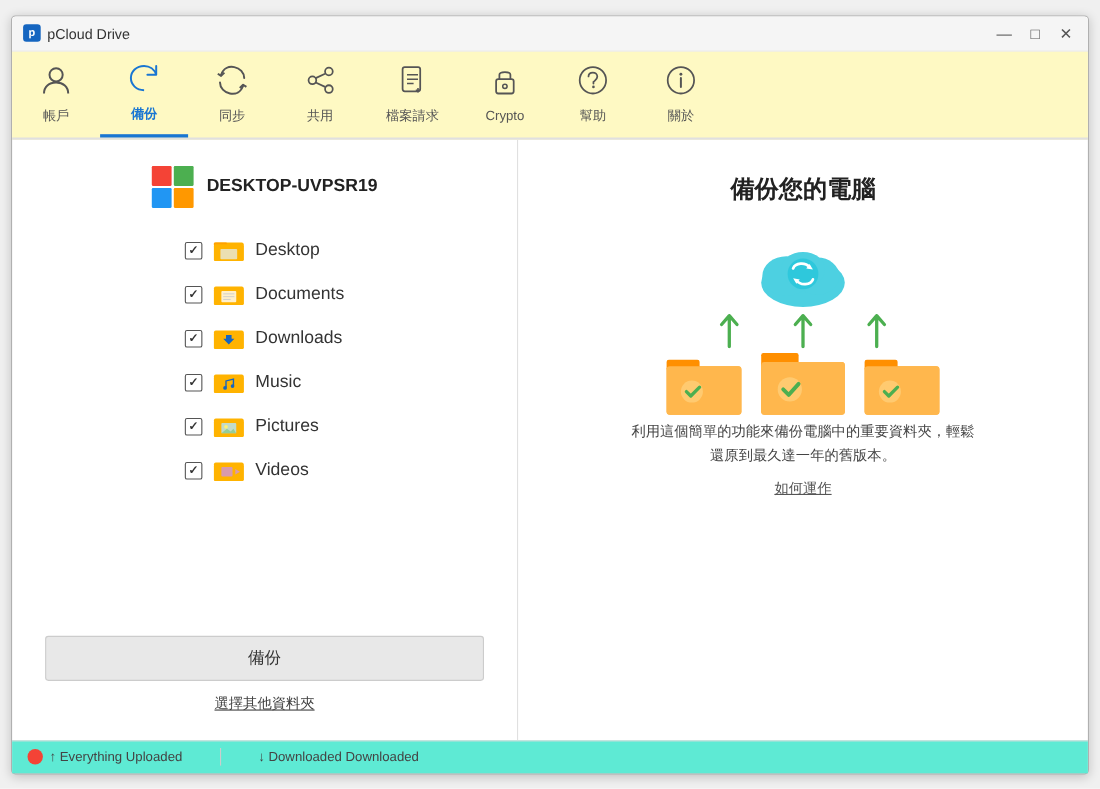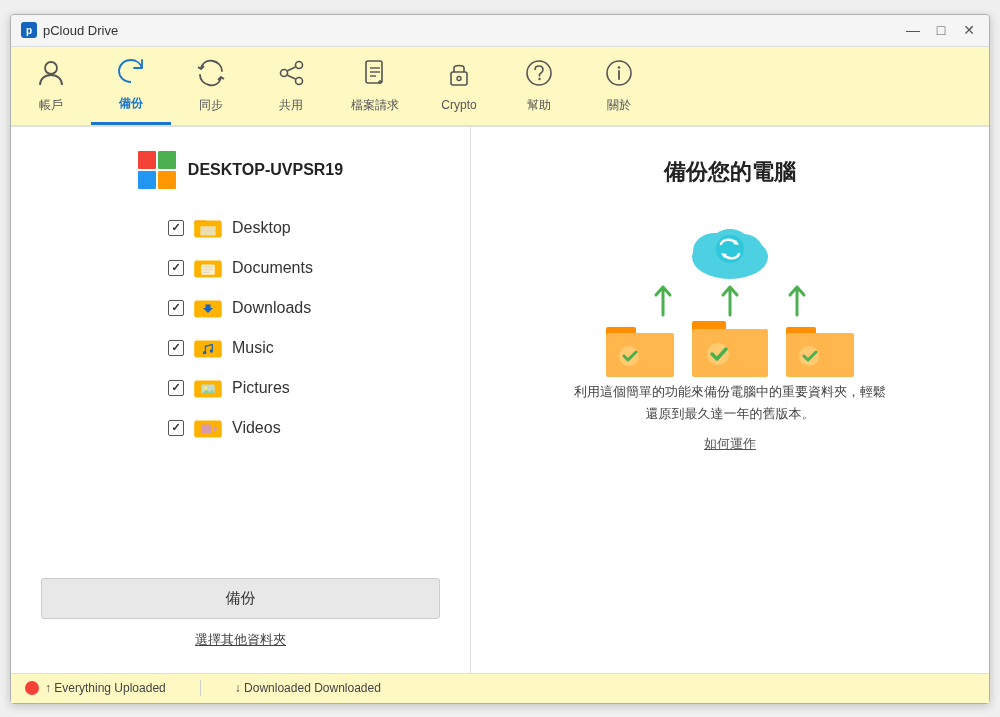--- a/index.html
+++ b/index.html
@@ -232,21 +232,21 @@
     .how-it-works {
       font-size: 13px;
       color: #555;
       text-decoration: underline;
       cursor: pointer;
     }
 
     
     .status-bar {
       height: 30px;
-      background: #fef9c3;
+      background: #5eead4;
       border-top: 1px solid #ddd;
       display: flex;
       align-items: center;
       padding: 0 14px;
       gap: 30px;
     }
     .status-item {
       display: flex;
       align-items: center;
       gap: 6px;

